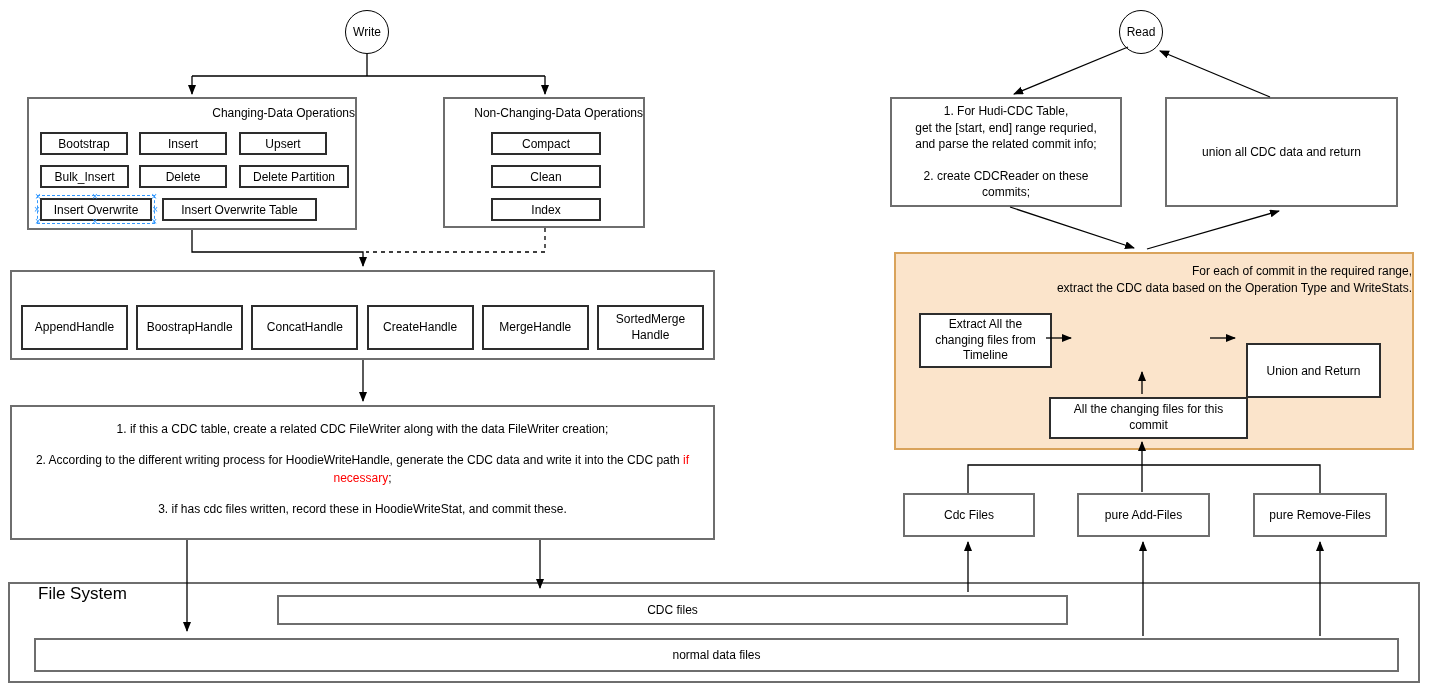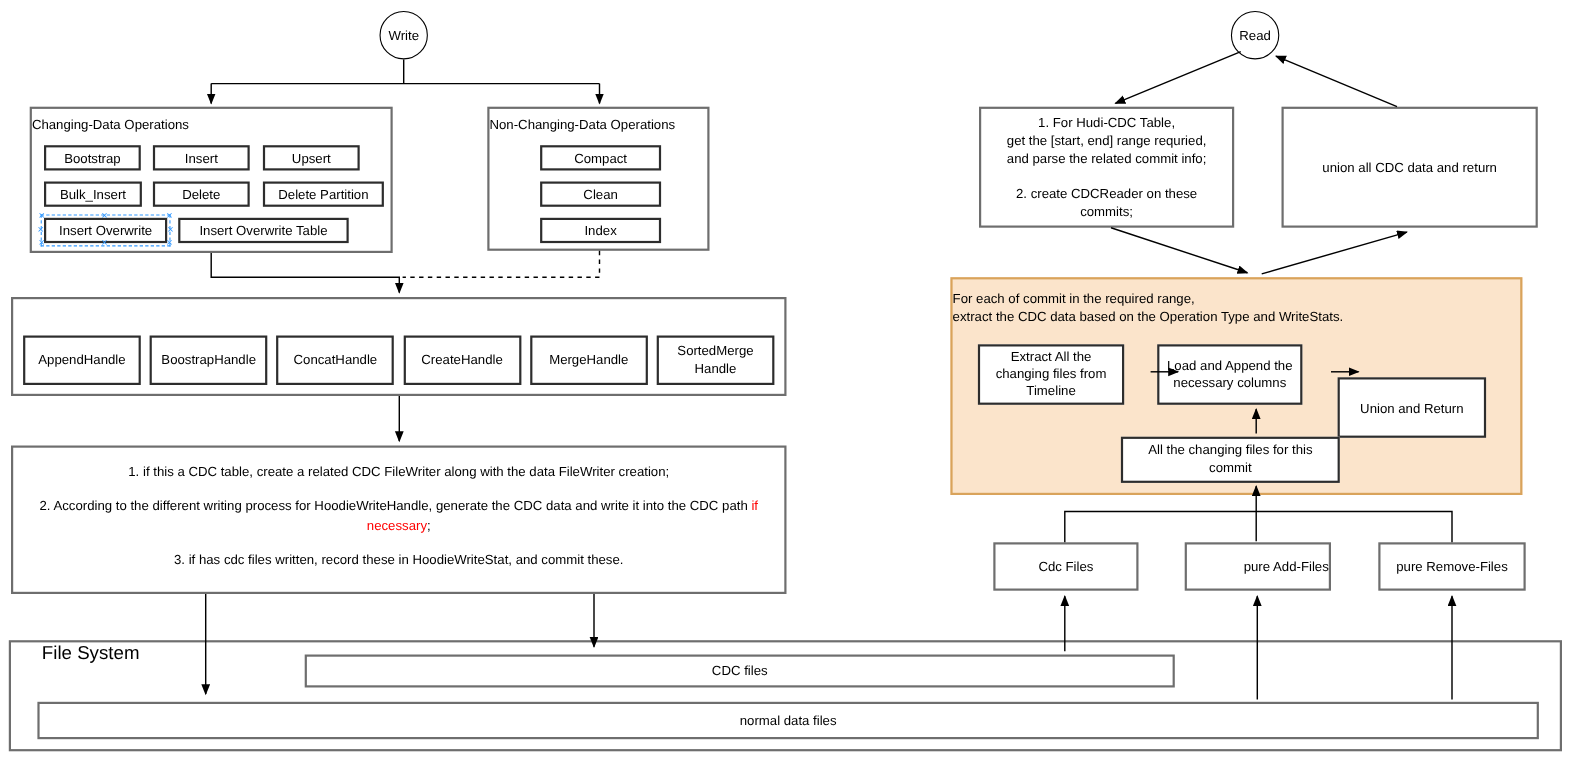--- a/index.html
+++ b/index.html
@@ -7,21 +7,21 @@
   body { font-family:"Liberation Sans", sans-serif; font-size:12px; color:#000; }
   #canvas { position:relative; width:1429px; height:693px; background:#fff; overflow:hidden; }
 
   .abs { position:absolute; }
   .container { position:absolute; border:2px solid #6e6e6e; background:#fff; }
   .shape { position:absolute; border:2px solid #2d2d2d; background:#fff;
            display:flex; align-items:center; justify-content:center; text-align:center; }
   .shape-gray { border-color:#6e6e6e; }
   .circle { position:absolute; width:44px; height:44px; border:1.5px solid #000; border-radius:50%;
             background:#fff; display:flex; align-items:center; justify-content:center; }
-  .box-title { position:absolute; left:0; right:0; top:7px; text-align:left; }
+  .box-title { position:absolute; left:0; right:0; top:7px; text-align:right; }
   .pre { white-space:pre-line; }
 
   
   #changing-ops   { left:27px;  top:97px;  width:330px; height:133px; }
   #nonchanging-ops{ left:443px; top:97px;  width:202px; height:131px; }
   #hwh            { left:10px;  top:270px; width:705px; height:90px; }
   #write-notes    { left:10px;  top:405px; width:705px; height:135px;
                     display:flex; flex-direction:column; align-items:center; gap:14px; padding:14px 8px 0; }
   #write-notes div { text-align:center; line-height:1.45; }
 
@@ -35,30 +35,30 @@
 
   
   #file-system { left:8px; top:582px; width:1412px; height:101px; }
   #fs-label { position:absolute; left:28px; top:0; font-size:17px; }
   #fs-cdc    { left:267px; top:11px; width:791px;  height:30px; }
   #fs-normal { left:24px;  top:54px; width:1365px; height:34px; }
 
   
   #read-step1 { left:890px;  top:97px; width:232px; height:110px; line-height:1.35; }
   #read-union { left:1165px; top:97px; width:233px; height:110px; }
-  #per-commit { left:864px; top:252px; width:520px; height:198px;
+  #per-commit { left:894px; top:252px; width:520px; height:198px;
                 background:#fbe4cb; border:2px solid #d9a35b; }
   #pc-title { top:9px; line-height:1.45; }
   #pc-extract { left:23px;  top:59px; width:133px; height:55px; line-height:1.3; }
   #pc-load    { left:186px; top:59px; width:132px; height:55px; line-height:1.3; }
   #pc-union   { left:350px; top:59px; width:135px; height:55px;margin-top:30px; }
   #pc-files   { left:153px; top:143px; width:199px; height:42px; line-height:1.3; }
 
   #out-cdc    { left:903px;  top:493px; width:132px; height:44px; }
-  #out-add    { left:1077px; top:493px; width:133px; height:44px;justify-content:flex-end; }
+  #out-add    { left:1077px; top:493px; width:133px; height:44px; }
   #out-remove { left:1253px; top:493px; width:134px; height:44px; }
 
   #wires { position:absolute; left:0; top:0; width:1429px; height:693px;
            pointer-events:none; z-index:5; }
 </style>
 </head>
 <body>
 
 <div id="canvas">
 
@@ -172,24 +172,20 @@
   </div>
 
   <div class="abs" id="per-commit" style="background: rgb(251, 228, 203); border-color: rgb(217, 163, 91);">
     <div class="box-title pre" id="pc-title">For each of commit in the required range,
 extract the CDC data based on the Operation Type and WriteStats.</div>
     <div class="shape" id="pc-extract">
         <span class="pre">Extract All the
 changing files from
 Timeline</span>
       </div>
-    <div class="shape" id="pc-load">
-        <span class="pre">Load and Append the
-necessary columns</span>
-      </div>
     <div class="shape" id="pc-union">
         <span>Union and Return</span>
       </div>
     <div class="shape" id="pc-files">
         <span class="pre">All the changing files for this
 commit</span>
       </div>
   </div>
 
   <div class="shape shape-gray" id="out-cdc">

